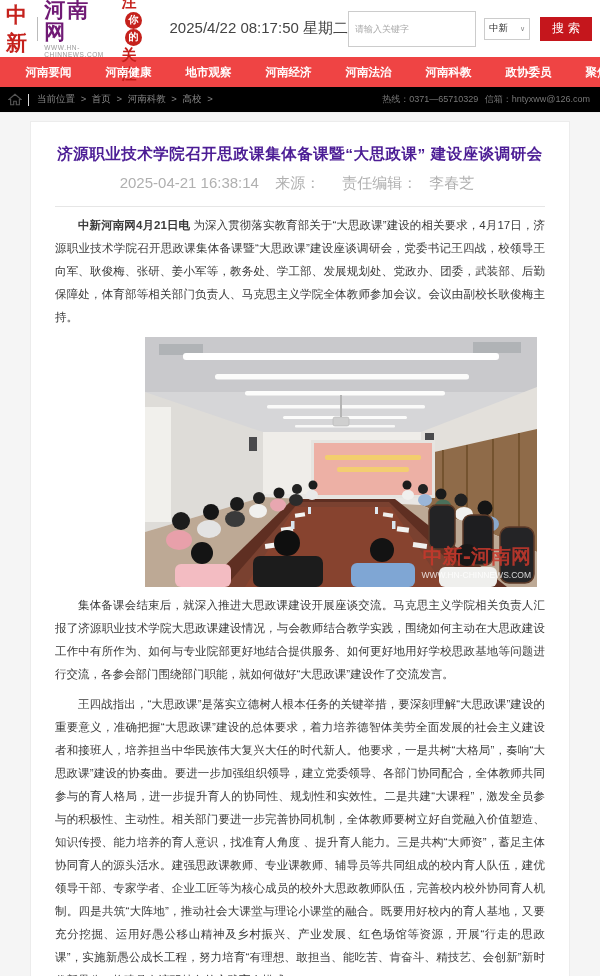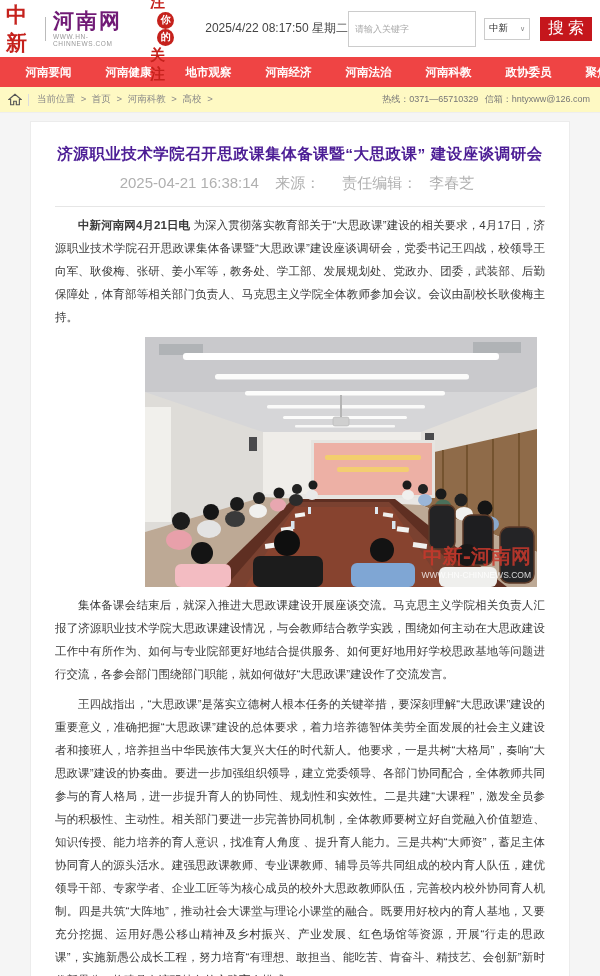--- a/index.html
+++ b/index.html
@@ -9,34 +9,34 @@
   
   .header { height:57px; background:#fff; display:flex; align-items:center; padding:0 8px 0 6px; }
   .logo { display:flex; align-items:center; }
   .logo-brand { font-family:"DejaVu Serif",serif; font-weight:bold; font-size:21px; color:#c5211c; letter-spacing:-1px; }
   .logo-sep { width:1px; height:24px; background:#bbb; margin:0 7px 0 5px; }
   .logo-right { display:flex; flex-direction:column; }
   .logo-site { font-family:"DejaVu Serif",serif; font-weight:bold; font-size:21px; color:#701a75; letter-spacing:2px; line-height:22px; }
   .logo-url { font-size:6.5px; color:#999; letter-spacing:.6px; margin-top:1px; }
   .slogan { display:flex; align-items:center; margin-left:16px; font-family:"DejaVu Serif",serif; font-weight:bold; font-size:15px; color:#c5211c; letter-spacing:3px;flex-direction:column; }
   .seal { display:inline-flex; align-items:center; justify-content:center; width:17px; height:17px; border-radius:50%; background:#c5211c; color:#fff; font-size:10px; letter-spacing:0; margin:0 1px; }
-  .hdr-date { font-size:12px; color:#444; margin-left:24px; white-space:nowrap; }
+  .hdr-date { font-size:15px; color:#444; margin-left:24px; white-space:nowrap; }
   .hdr-search { display:flex; align-items:center; margin-left:auto; }
   .search-input { width:128px; height:36px; border:1px solid #ccc; background:#fff; font-size:9px; color:#333; padding:0 6px; outline:none; }
   .search-input::placeholder { color:#aaa; }
   .search-scope { display:flex; align-items:center; justify-content:space-between; width:46px; height:22px; border:1px solid #ccc; margin-left:8px; padding:0 4px; font-size:9.5px; color:#333; cursor:pointer; background:#fff; }
   .search-scope .chev { font-size:7px; color:#888; }
-  .search-btn { width:52px; height:24px; background:#c5161c; color:#fff; border:none; font-size:16px; letter-spacing:4px; margin-left:10px; cursor:pointer; padding-left:4px; }
+  .search-btn { width:52px; height:24px; background:#c5161c; color:#fff; border:none; font-size:12px; letter-spacing:4px; margin-left:10px; cursor:pointer; padding-left:4px; }
 
   
   .nav { height:30px; background:#ef4444; display:flex; align-items:center; justify-content:center; gap:0; }
   .nav-item { color:#fff; font-size:11.5px; font-weight:bold; padding:0 17px; white-space:nowrap; cursor:pointer; line-height:30px; }
 
   
-  .crumb-bar { height:26px; background:#fef9c3; border-bottom:1px solid #eee; display:flex; align-items:center; padding:0 10px 0 8px; font-size:9.5px; color:#888; }
+  .crumb-bar { height:26px; background:#000000; border-bottom:1px solid #eee; display:flex; align-items:center; padding:0 10px 0 8px; font-size:9.5px; color:#888; }
   .home-ico { width:14px; height:13px; margin-right:6px; }
   .crumb-sep-line { width:1px; height:12px; background:#ddd; margin-right:8px; }
   .crumb a, .crumb span { color:#888; text-decoration:none; }
   .crumb .itm { cursor:pointer; }
   .crumb .sp { margin:0 3px; }
   .hotline { margin-left:auto; font-size:9px; color:#777; white-space:nowrap; }
 
   
   .card { margin:8px 30px 0 30px; background:#fff; border:1px solid #ececec; padding:20px 24px 26px 24px; min-height:880px; }
   .a-title { text-align:center; font-size:15.5px; font-weight:bold; color:#4c1d95; letter-spacing:.5px; line-height:1.5; }

